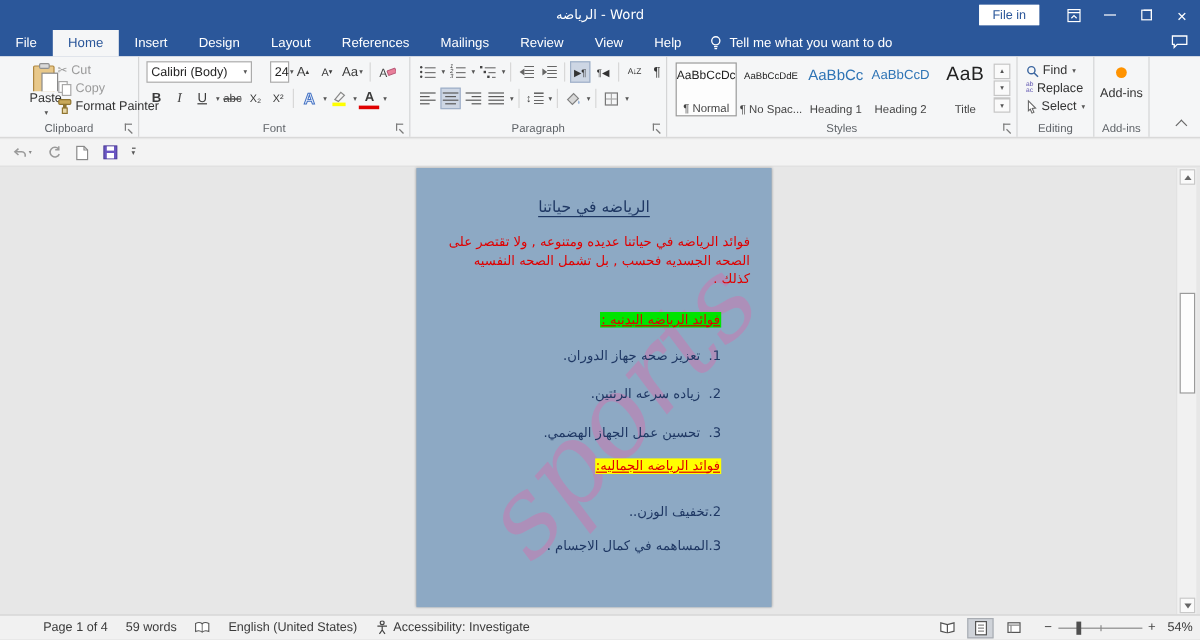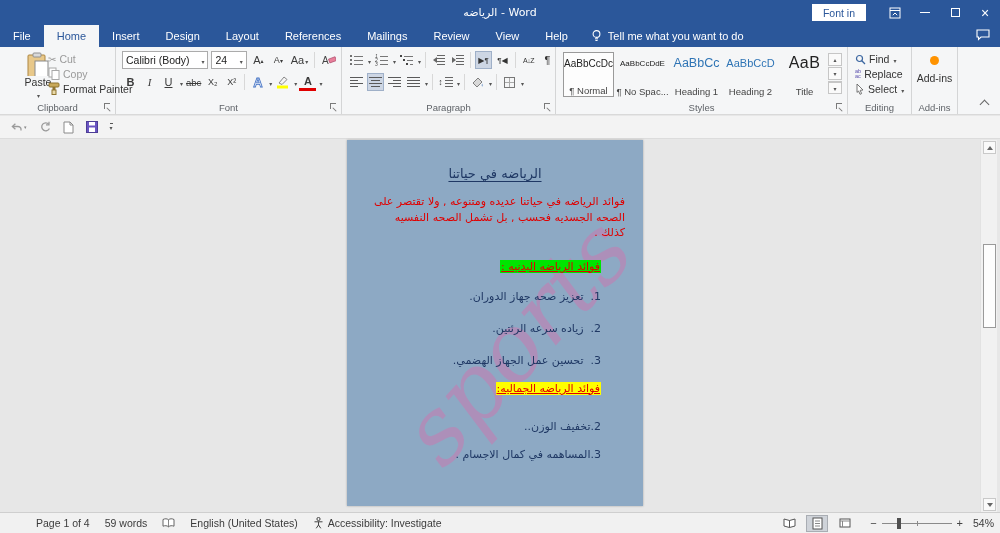--- a/index.html
+++ b/index.html
@@ -146,21 +146,21 @@
   .zoomtxt{width:26px;text-align:right;}
 </style>
 </head>
 <body>
 
 <div class="app">
 
   <div class="titlebar">
     <div class="tb-title">الرياضه - Word</div>
     <div class="tb-right">
-      <button class="signin">Font in</button>
+      <button class="signin">File in</button>
       <div class="tb-btn">
         <svg width="12" height="12">
             <rect x="1" y="1" width="10" height="10" fill="none" stroke="#fff"></rect>
             <line x1="1" y1="3.5" x2="11" y2="3.5" stroke="#fff"></line>
             <path d="M3.8 8.2 L6 6 L8.2 8.2" fill="none" stroke="#fff"></path>
           </svg>
       </div>
       <div class="tb-btn">
           <span class="minbar"></span>
         </div>
@@ -235,21 +235,21 @@
       <div class="grp-label">Clipboard</div>
       <div class="dlg"></div>
     </div>
 
     <div class="group g-font">
       <div class="frow1">
         <div class="combo" style="width:88px;">
           <span>Calibri (Body)</span>
           <span class="caret"></span>
         </div>
-        <div class="combo" style="width:36px;">
+        <div class="combo" style="width:16px;margin-left:12px;">
           <span>24</span>
           <span class="caret"></span>
         </div>
         <span class="rbtn">
             <span class="ga">A</span>
             <i class="sup" style="font-size:6px;">▴</i>
           </span>
         <span class="rbtn">
             <span class="ga" style="font-size:9px;">A</span>
             <i class="sup" style="font-size:6px;">▾</i>

